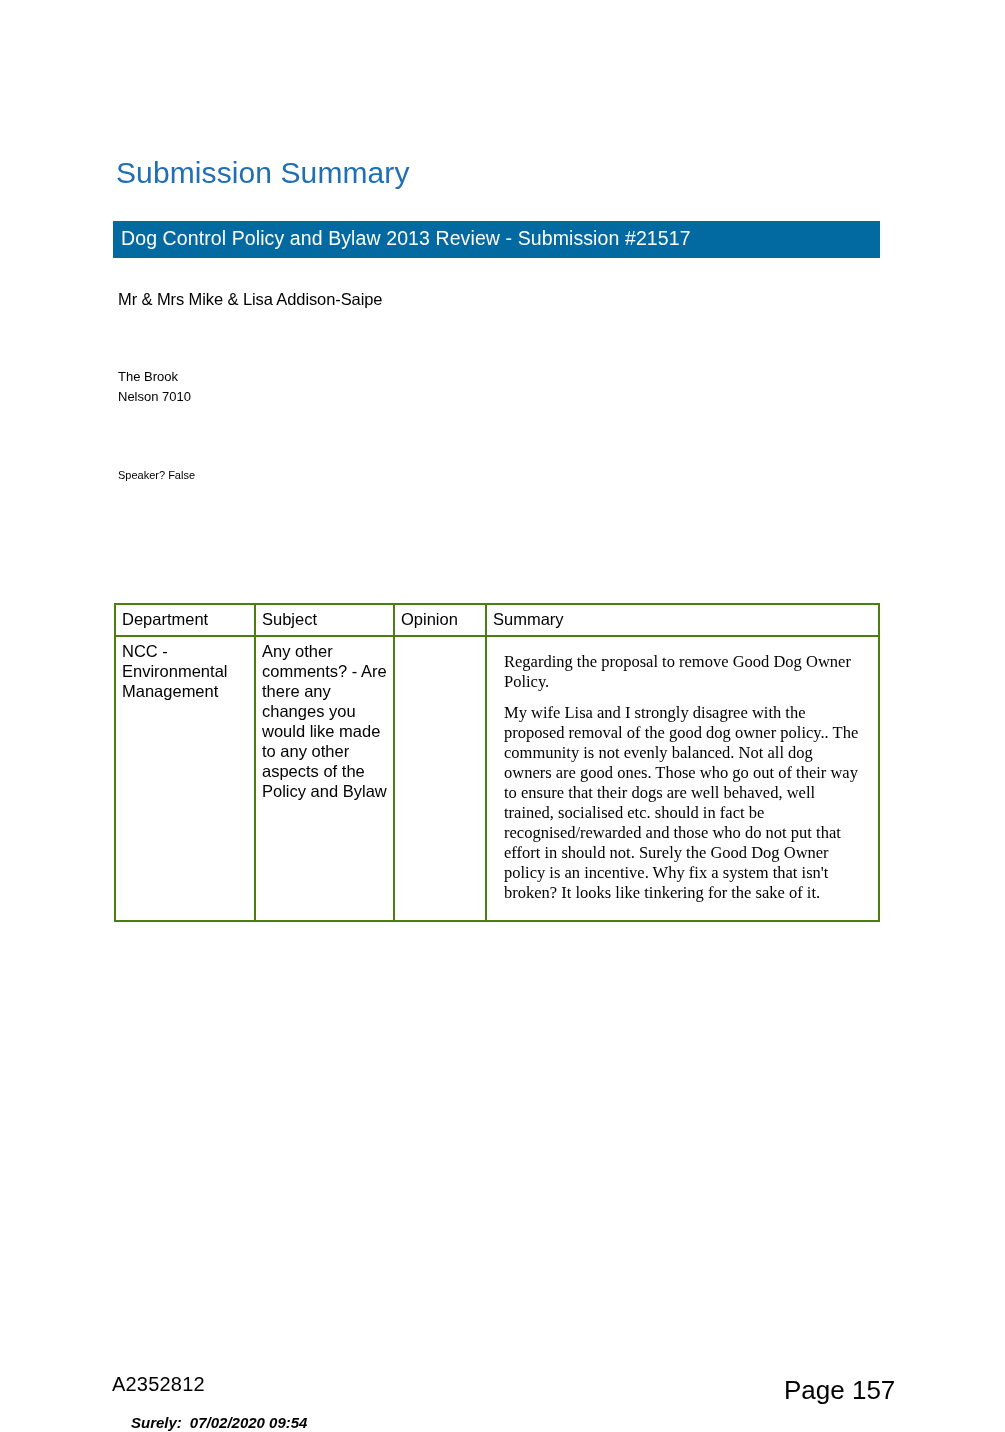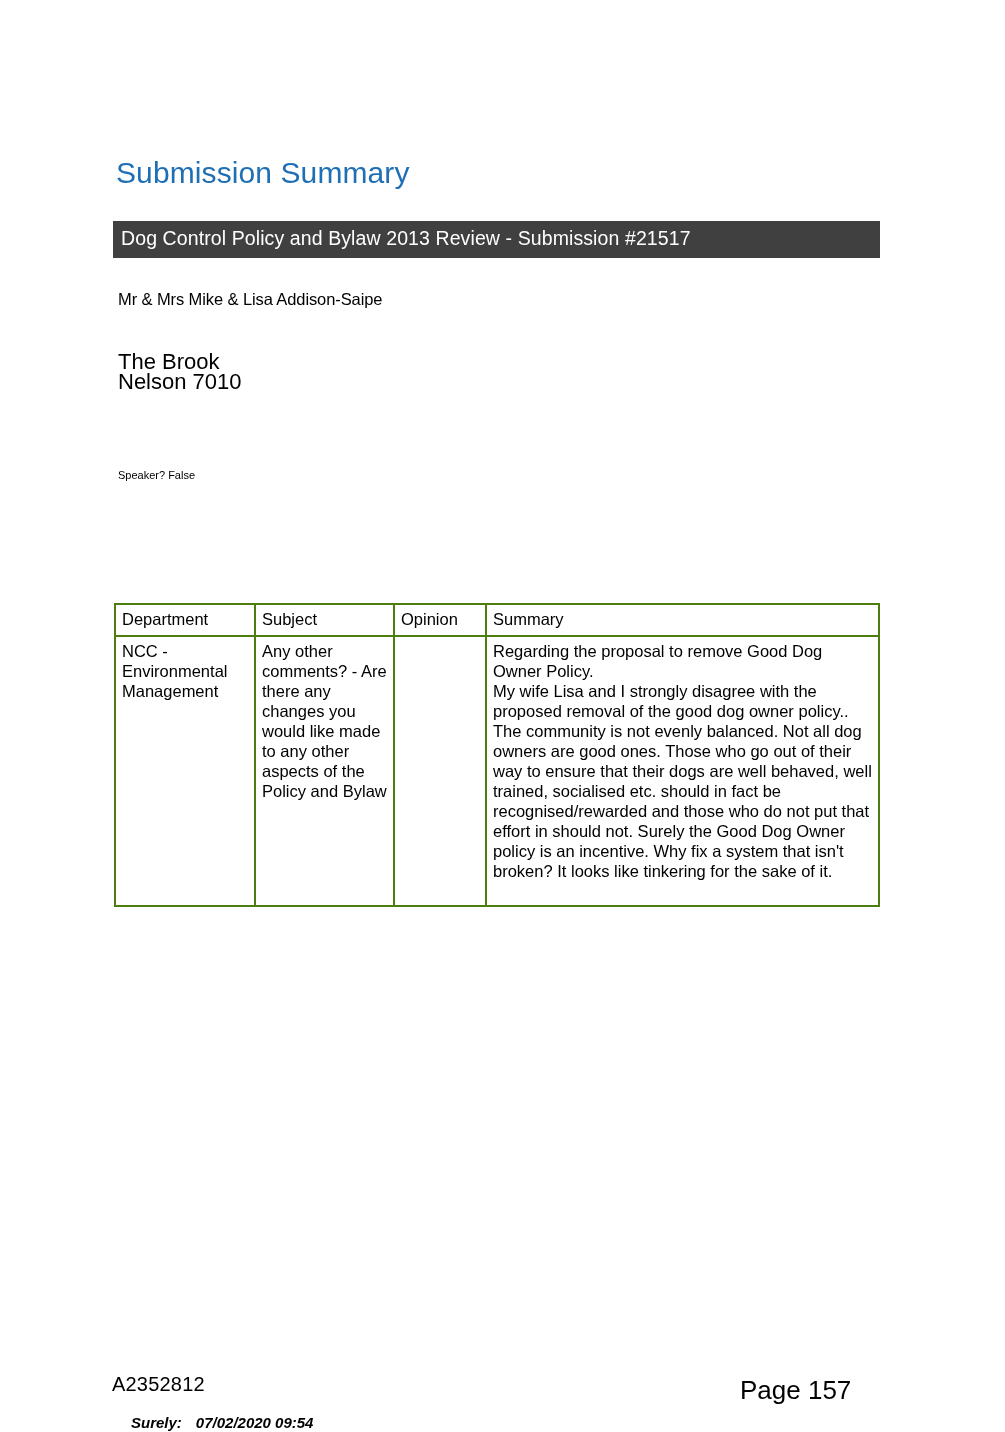--- a/index.html
+++ b/index.html
@@ -31,21 +31,21 @@
     font-weight: 400;
     letter-spacing: 0.1px;
     white-space: nowrap;
   }
   .banner {
     position: absolute;
     left: 113px;
     top: 221px;
     width: 767px;
     height: 37px;
-    background: #404040;
+    background: #0369a1;
   }
   .banner-text {
     position: absolute;
     left: 8px;
     top: 6px;
     font-size: 19.5px;
     color: #ffffff;
     font-weight: 400;
     white-space: nowrap;
     letter-spacing: 0.1px;
@@ -55,22 +55,22 @@
     left: 118px;
     top: 290px;
     font-size: 16.5px;
     font-weight: normal;
     letter-spacing: -0.1px;
     white-space: nowrap;
   }
   .address {
     position: absolute;
     left: 118px;
-    top: 352px;
-    font-size: 22px;
+    top: 367px;
+    font-size: 13px;
     line-height: 20px;
   }
   .address div { white-space: nowrap; }
   .speaker {
     position: absolute;
     left: 118px;
     top: 469px;
     font-size: 11px;
     white-space: nowrap;
   }
@@ -94,48 +94,49 @@
   }
   table.submission th {
     height: 20px;
   }
   col.c-dept { width: 140px; }
   col.c-subj { width: 139px; }
   col.c-opin { width: 92px; }
   col.c-summ { width: 393px; }
   td.summary-cell { padding-right: 2px; }
   .summary-cell p {
-    margin: 0;
+    margin: 11px;
+    font-family: Liberation Serif, serif;
   }
   .body-row td { height: 258px; }
   .footer-left {
     position: absolute;
     left: 112px;
     top: 1373px;
     font-size: 20px;
     letter-spacing: 0.2px;
     white-space: nowrap;
   }
   .footer-right {
     position: absolute;
-    left: 740px;
+    left: 784px;
     top: 1375px;
     font-size: 26px;
     white-space: nowrap;
   }
   .printed {
     position: absolute;
     left: 131px;
     top: 1414px;
     font-size: 15px;
     font-style: italic;
     font-weight: bold;
     white-space: nowrap;
   }
-  .printed .val { margin-left: 14px; }
+  .printed .val { margin-left: 8px; }
 </style>
 </head>
 <body>
 
 <div class="page">
 
   <div class="doc-title">Submission Summary</div>
 
   <div class="banner">
     <div class="banner-text">Dog Control Policy and Bylaw 2013 Review - Submission #21517</div>

